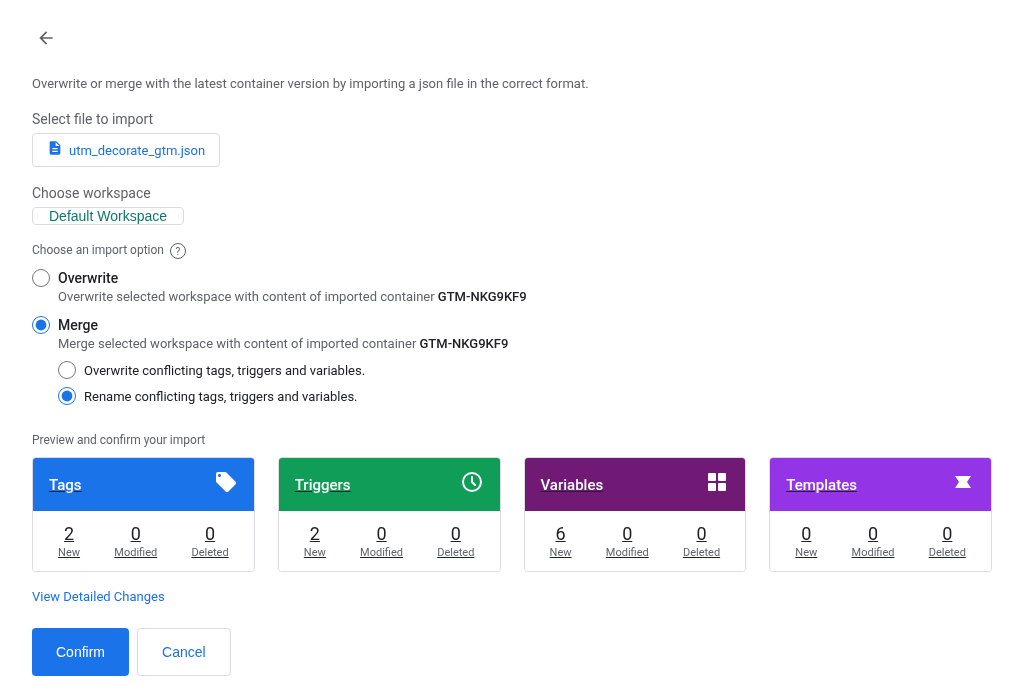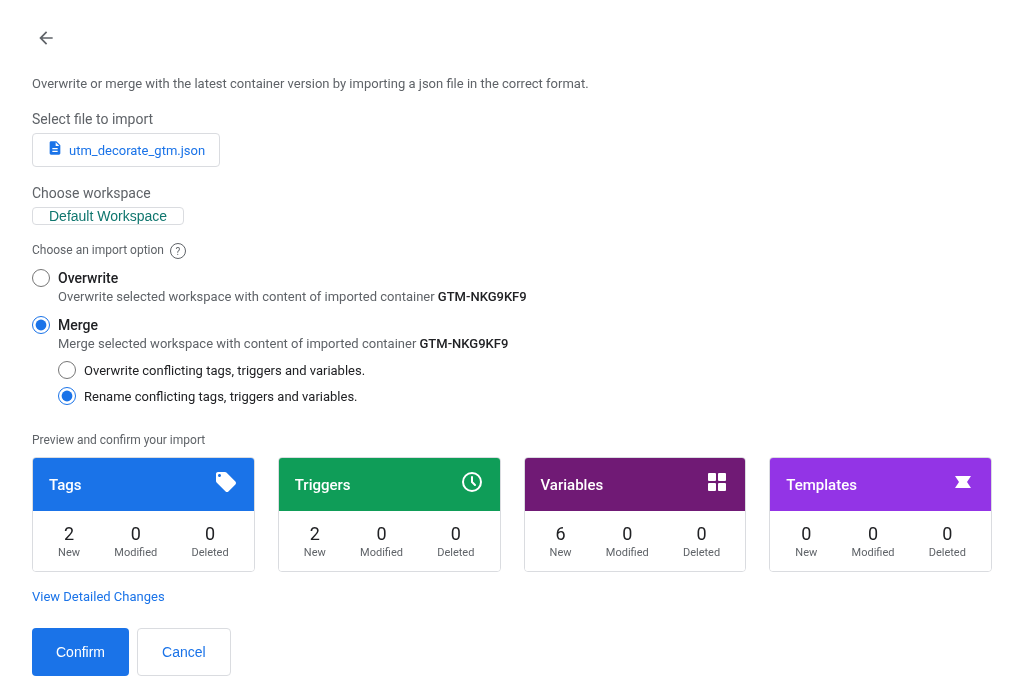--- a/index.html
+++ b/index.html
@@ -149,20 +149,21 @@
       margin-bottom: 16px;
     }
     .preview-label {
       font-size: 12px;
       color: #5f6368;
       margin-bottom: 10px;
     }
     .cards-row {
       display: flex;
       gap: 23px;
+      text-decoration: underline;
     }
     .card {
       flex: 1;
       border-radius: 4px;
       overflow: hidden;
       border: 1px solid #dadce0;
     }
     .card-header {
       display: flex;
       align-items: center;

